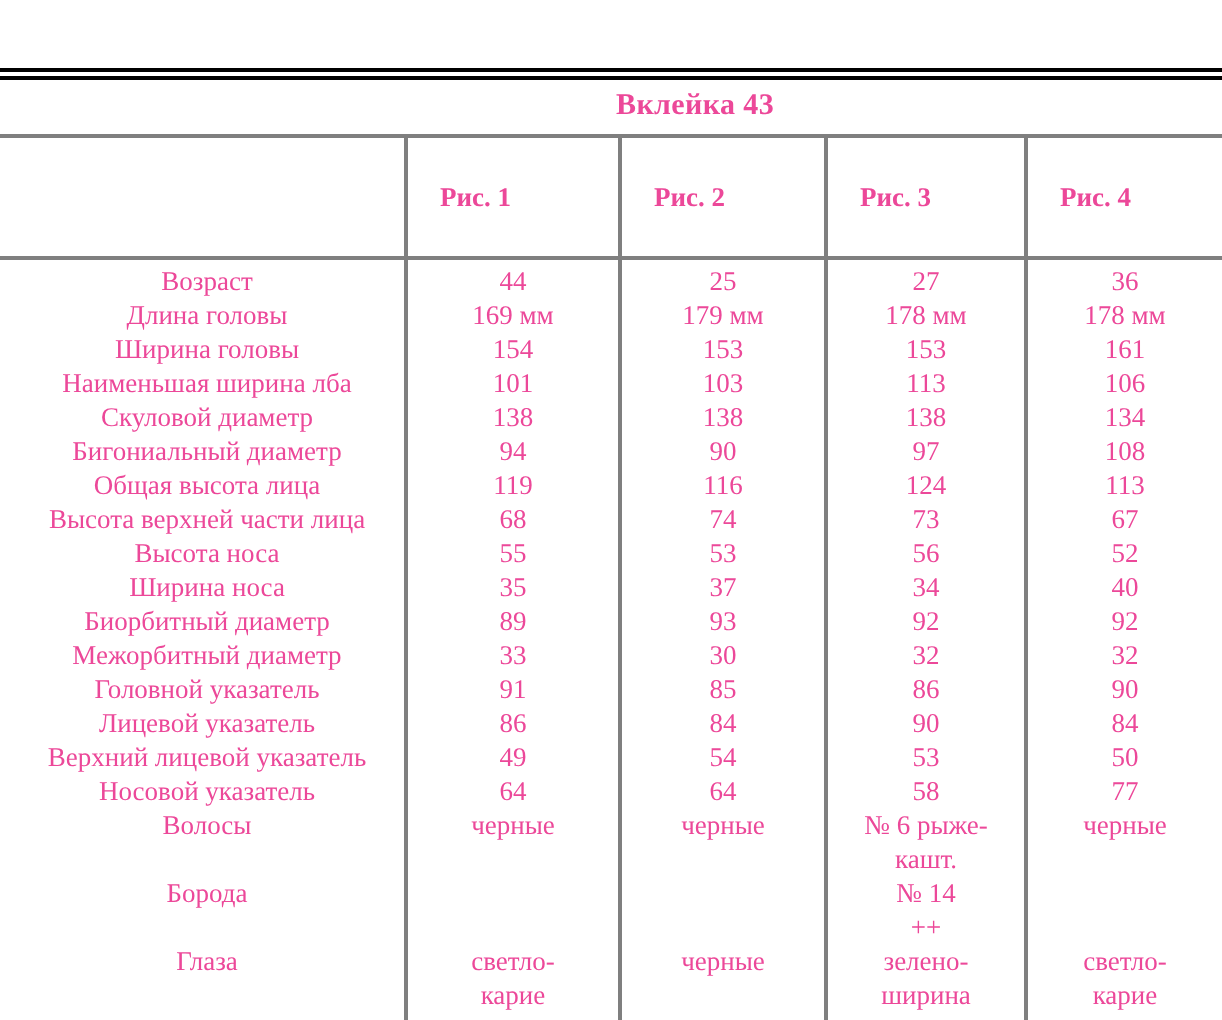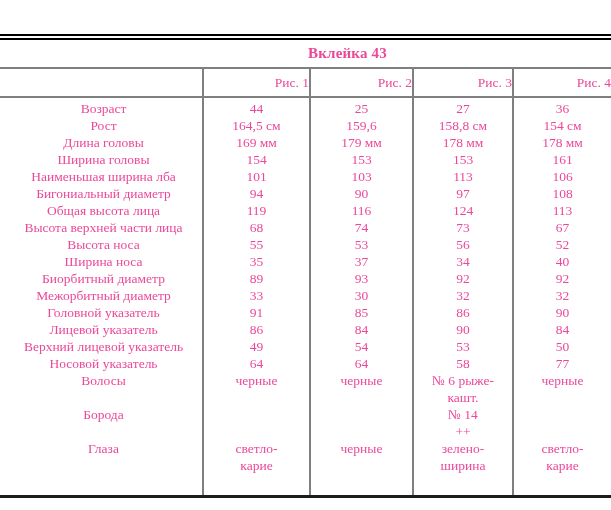--- a/index.html
+++ b/index.html
@@ -40,25 +40,25 @@
     border-bottom: 3px solid #1c1c1c;
     font-size: 13.5px;
   }
   col.c-label { width: 203px; }
   col.c-1 { width: 107px; }
   col.c-2 { width: 103px; }
   col.c-3 { width: 100px; }
   col.c-4 { width: 98px; }
   thead th {
     height: 27px;
-    font-weight: normal;
-    text-align: right;
+    font-weight: bold;
+    text-align: left;
     vertical-align: middle;
     border-bottom: 2px solid #7f7f7f;
-    padding: 0;
+    padding: 16px;
   }
   th + th, td + td {
     border-left: 2px solid #7f7f7f;
   }
   tbody td {
     padding: 0;
     height: 17px;
     line-height: 17px;
     vertical-align: top;
   }
@@ -101,46 +101,46 @@
     </thead>
     <tbody>
         <tr>
           <td class="label-cell">Возраст</td>
           <td class="value-cell">44</td>
           <td class="value-cell">25</td>
           <td class="value-cell">27</td>
           <td class="value-cell">36</td>
         </tr>
         <tr>
-          <td class="label-cell">Рост</td>
-          <td class="value-cell">164,5 см</td>
-          <td class="value-cell">159,6</td>
-          <td class="value-cell">158,8 см</td>
-          <td class="value-cell">154 см</td>
-        </tr>
-        <tr>
           <td class="label-cell">Длина головы</td>
           <td class="value-cell">169 мм</td>
           <td class="value-cell">179 мм</td>
           <td class="value-cell">178 мм</td>
           <td class="value-cell">178 мм</td>
         </tr>
         <tr>
           <td class="label-cell">Ширина головы</td>
           <td class="value-cell">154</td>
           <td class="value-cell">153</td>
           <td class="value-cell">153</td>
           <td class="value-cell">161</td>
         </tr>
         <tr>
           <td class="label-cell">Наименьшая ширина лба</td>
           <td class="value-cell">101</td>
           <td class="value-cell">103</td>
           <td class="value-cell">113</td>
           <td class="value-cell">106</td>
+        </tr>
+        <tr>
+          <td class="label-cell">Скуловой диаметр</td>
+          <td class="value-cell">138</td>
+          <td class="value-cell">138</td>
+          <td class="value-cell">138</td>
+          <td class="value-cell">134</td>
         </tr>
         <tr>
           <td class="label-cell">Бигониальный диаметр</td>
           <td class="value-cell">94</td>
           <td class="value-cell">90</td>
           <td class="value-cell">97</td>
           <td class="value-cell">108</td>
         </tr>
         <tr>
           <td class="label-cell">Общая высота лица</td>

